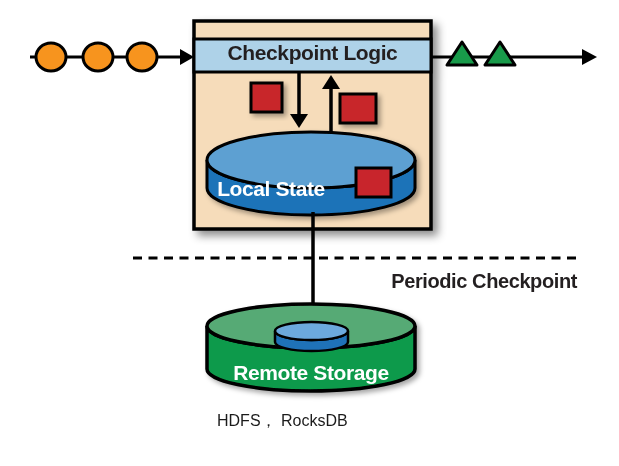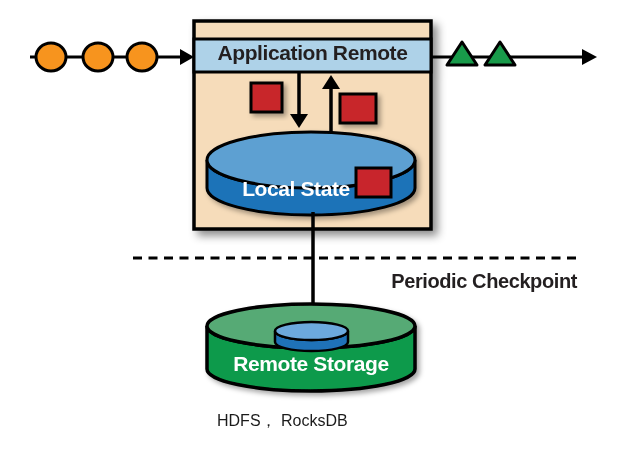--- a/index.html
+++ b/index.html
@@ -26,27 +26,27 @@
     font-weight: 700;
     letter-spacing: -0.4px;
     white-space: nowrap;
   }
   .label-app-logic {
     left: 194px; top: 41px; width: 237px;
     text-align: center;
     font-size: 21px;
   }
   .label-local-state {
-    left: 221px; top: 177px; width: 150px;
+    left: 196px; top: 177px; width: 150px;
     text-align: center;
     font-size: 21px;
     color: #ffffff;
   }
   .label-remote-storage {
-    left: 211px; top: 352px; width: 200px;
+    left: 211px; top: 361px; width: 200px;
     text-align: center;
     font-size: 21px;
     color: #ffffff;
   }
   .label-periodic-checkpoint {
     left: 377px; top: 270px; width: 200px;
     text-align: right;
     font-size: 20px;
   }
   .label-storage-systems {
@@ -116,21 +116,21 @@
     <g filter="url(#softShadow)">
       <path d="M207,326 A104,22 0 0 0 415,326 L415,369 A104,22 0 0 1 207,369 Z" stroke="#000" stroke-width="3.5" fill="#0F9A4B"></path>
       <ellipse cx="311" cy="326" rx="104" ry="22" stroke="#000" stroke-width="3.5" fill="#57AA75"></ellipse>
     </g>
     <g>
       <path d="M275,331 A36.5,9 0 0 0 348,331 L348,342 A36.5,9 0 0 1 275,342 Z" stroke="#000" stroke-width="2.5" fill="#1F72B8"></path>
       <ellipse cx="311.5" cy="331" rx="36.5" ry="9" stroke="#000" stroke-width="2.5" fill="#6CA9DD"></ellipse>
     </g>
   </svg>
 
-  <div class="label label-app-logic">Application Remote</div>
+  <div class="label label-app-logic">Checkpoint Logic</div>
 
   <div class="label label-local-state">Local State</div>
 
   <div class="label label-periodic-checkpoint">Periodic Checkpoint</div>
 
   <div class="label label-remote-storage">Remote Storage</div>
 
   <div class="label label-storage-systems">HDFS， RocksDB</div>
 
 </div>

